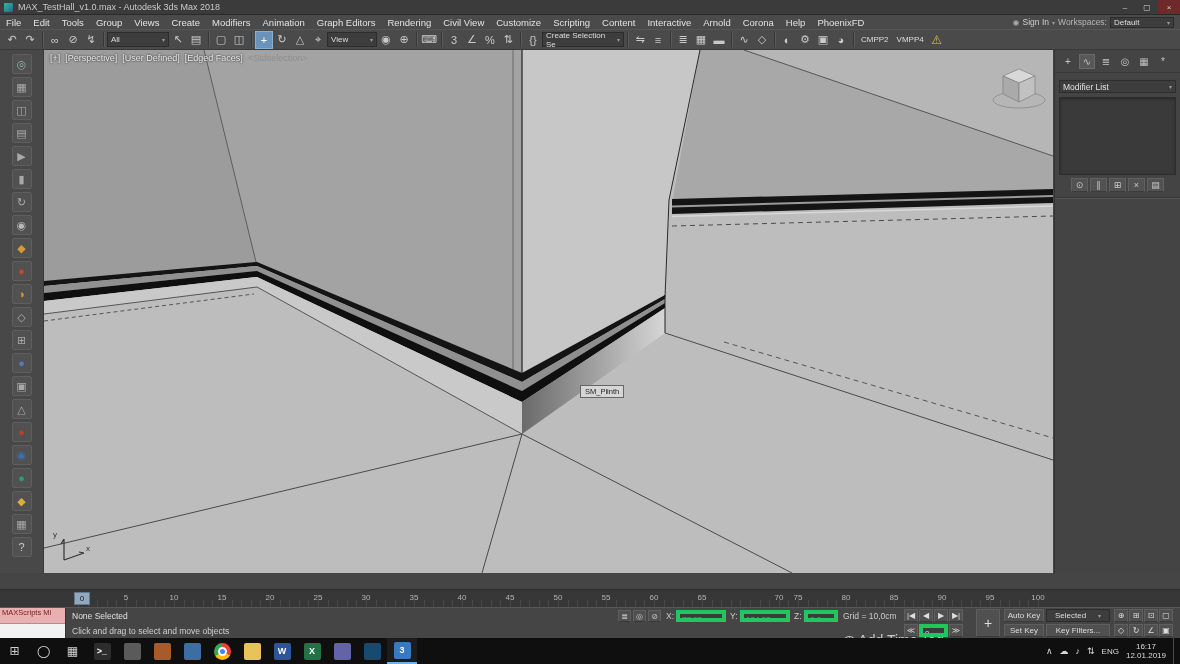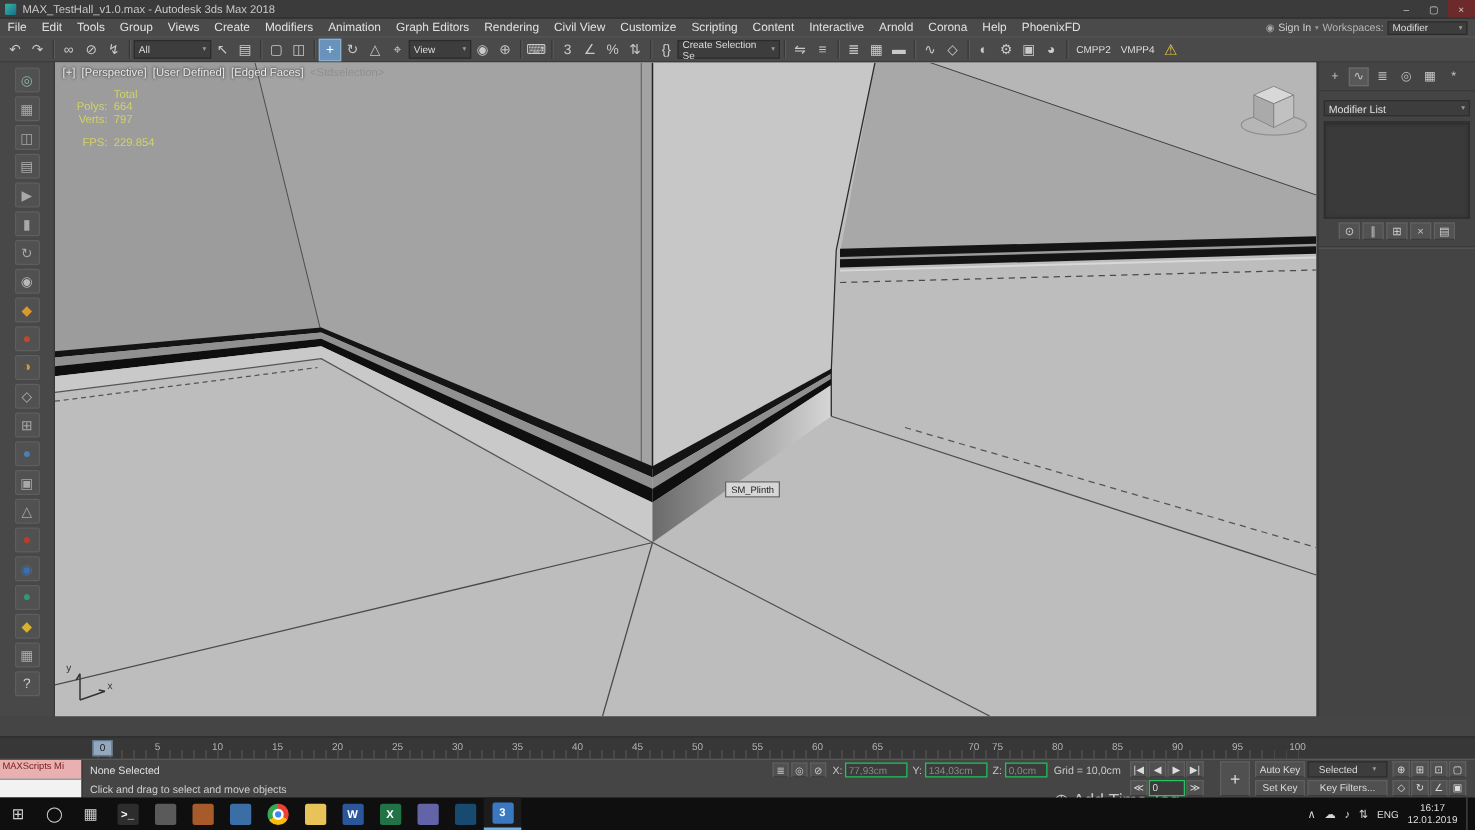--- a/index.html
+++ b/index.html
@@ -70,21 +70,21 @@
   .tmarker{position:absolute;left:74px;top:2px;width:16px;height:13px;background:#93a8bd;border:1px solid #627a8e;color:#1a1a1a;font-size:8px;display:flex;align-items:center;justify-content:center}
 
   
   #statusbar{position:absolute;left:0;top:607px;width:100%;height:31px;background:#454545;border-top:1px solid #575757;font-size:8.5px}
   .listener{position:absolute;left:0;top:0;width:66px;height:100%;border-right:1px solid #333}
   .listener .pink{height:15px;background:#e8b0b0;color:#7a2020;font-size:7.5px;padding:0 2px 0;overflow:hidden;white-space:nowrap}
   .listener .white{height:15px;background:#f2f2f2;border-top:1px solid #999}
   .sline{position:absolute;color:#e0e0e0;white-space:nowrap}
   .mbtn{position:absolute;width:13px;height:12px;background:#505050;border:1px solid #5f5f5f;border-bottom-color:#3a3a3a;color:#c9c9c9;font-size:8px;display:flex;align-items:center;justify-content:center}
   .clabel{position:absolute;top:3px;color:#c9c9c9}
-  .cfield{position:absolute;top:2px;height:12px;background:#3b3b3b;border:1px solid #22c55e;color:#8a8a8a;font-size:8px;padding:1px 2px;overflow:hidden;white-space:nowrap}
+  .cfield{position:absolute;top:2px;height:12px;background:#3b3b3b;border:4px solid #22c55e;color:#8a8a8a;font-size:8px;padding:1px 2px;overflow:hidden;white-space:nowrap}
   .abtn{position:absolute;background:#505050;border:1px solid #5f5f5f;border-bottom-color:#3a3a3a;color:#ddd;display:flex;align-items:center;justify-content:center;font-size:8px}
   .kdd{position:absolute;background:#3d3d3d;border:1px solid #2c2c2c;color:#ddd;display:flex;align-items:center;font-size:8px;padding:0 8px}
 
   
   #taskbar{position:absolute;left:0;top:638px;width:100%;height:26px;background:#0f0f0f;display:flex;align-items:stretch;color:#ddd}
   .tb-btn{width:29px;display:flex;align-items:center;justify-content:center;font-size:12px;color:#cfcfcf;flex:0 0 auto}
   .tb-app{width:30px;display:flex;align-items:center;justify-content:center;flex:0 0 auto}
   .tb-app.active{background:#1c1c1c;border-bottom:2px solid #6fb2e8}
   .tile{width:17px;height:17px;border-radius:2px;display:flex;align-items:center;justify-content:center;font-size:9px;font-weight:bold;color:#fff}
   .tile.chrome{border-radius:50%;background:conic-gradient(#ea4335 0 33%,#fbbc05 0 66%,#34a853 0 100%);position:relative}
@@ -128,21 +128,21 @@
     <span class="menu-item">Corona</span>
     <span class="menu-item">Help</span>
     <span class="menu-item">PhoenixFD</span>
     <div class="spacer"></div>
     <div class="acct">
       <span class="p-icon">◉</span>
       <span>Sign In</span>
       <span class="caret" style="font-size:6px;color:#999">▾</span>
       <span style="color:#b5b5b5">Workspaces:</span>
       <div class="ws-dd">
-        <span>Modifier</span>
+        <span>Default</span>
         <span class="caret">▾</span>
       </div>
     </div>
   </div>
 
   <div id="toolbar">
     <span class="ticon">↶</span>
     <span class="ticon">↷</span>
     <div class="sep"></div>
     <span class="ticon">∞</span>
@@ -323,38 +323,20 @@
     </svg>
 
     <div class="vp-label">
       <span>[+]</span>
       <span>[Perspective]</span>
       <span>[User Defined]</span>
       <span>[Edged Faces]</span>
       <span class="dim">&lt;Stdselection&gt;</span>
     </div>
 
-    <div class="stats">
-      <div class="srow">
-          <span class="sl"></span>
-          <span>Total</span>
-        </div>
-      <div class="srow">
-          <span class="sl">Polys:</span>
-          <span>664</span>
-        </div>
-      <div class="srow">
-          <span class="sl">Verts:</span>
-          <span>797</span>
-        </div>
-      <div class="srow fps">
-          <span class="sl">FPS:</span>
-          <span>229.854</span>
-        </div>
-    </div>
 
     <div class="vtooltip">SM_Plinth</div>
     <span class="axis-label" style="left:42px;top:494px">x</span>
     <span class="axis-label" style="left:9px;top:480px">y</span>
   </div>
 
   <div id="rightpanel">
     <div class="cp-tabs">
       <span class="cp-tab">+</span>
       <span class="cp-tab active">∿</span>

